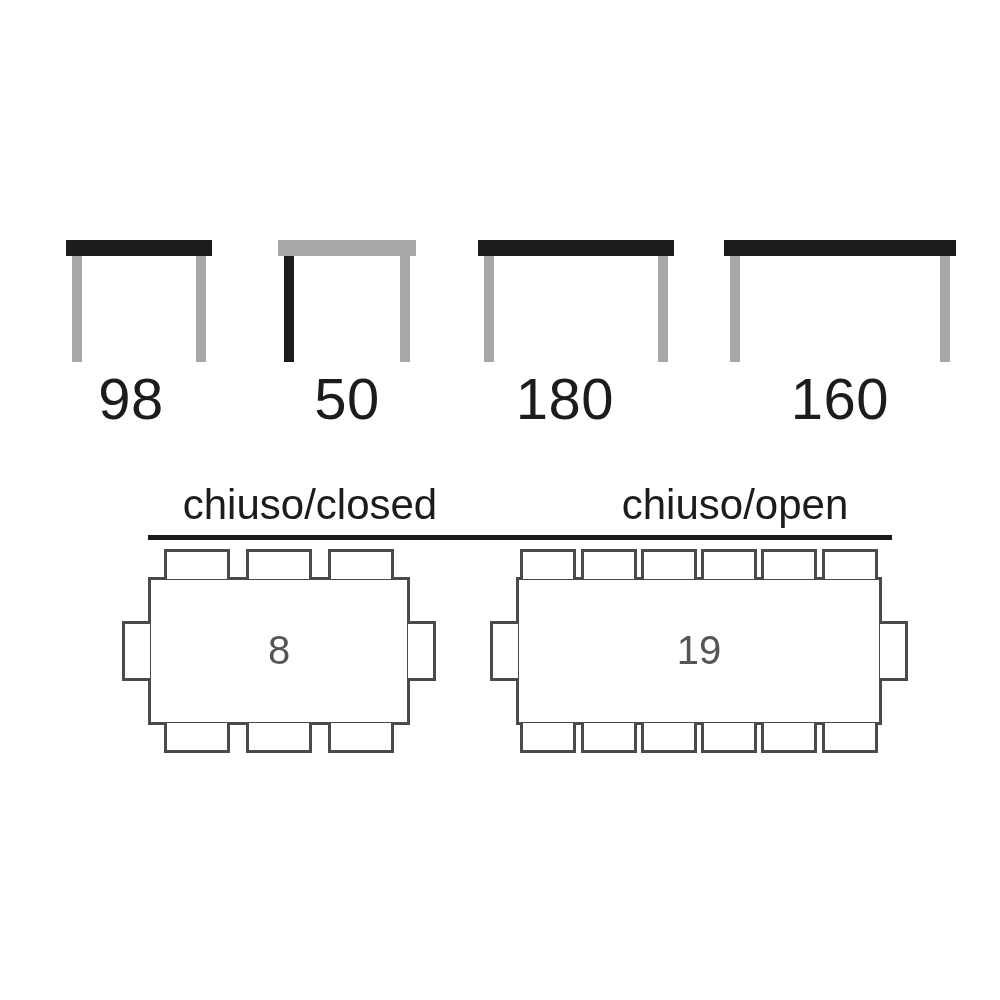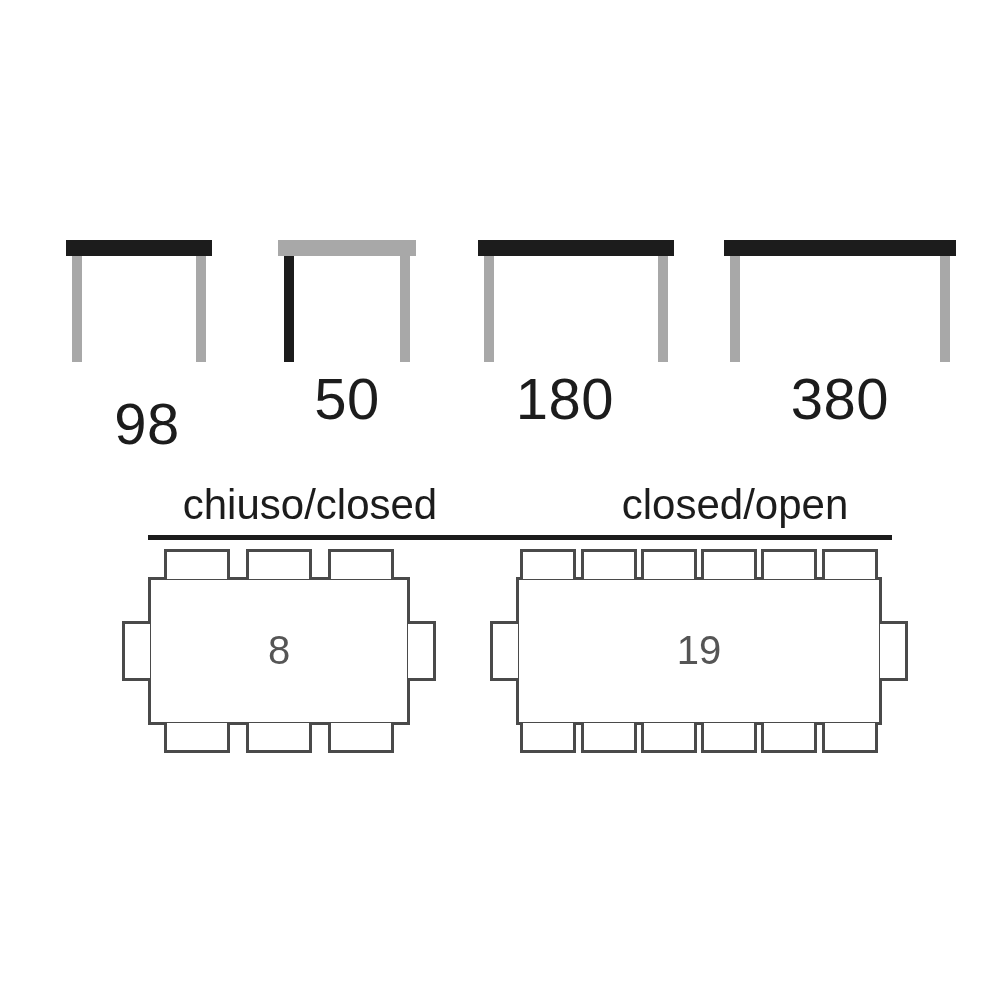--- a/index.html
+++ b/index.html
@@ -164,29 +164,29 @@
 
     <div class="table-elev" id="elev-3" style="left: 724px; top: 240px; width: 232px; height: 122px;">
       <div class="table-top" style="background: rgb(28, 28, 28);"></div>
       <div class="leg left" style="background: rgb(168, 168, 168); height: 106px;"></div>
       <div class="leg right" style="background: rgb(168, 168, 168); height: 106px;"></div>
     </div>
 
   </div>
 
   <div class="dim-row">
-    <div class="dim" id="dim-0" style="left: 74px; width: 146px; margin-top: 25px;">98</div>
+    <div class="dim" id="dim-0" style="left: 58px; width: 146px;">98</div>
     <div class="dim" id="dim-1" style="left: 278px; width: 138px;">50</div>
     <div class="dim" id="dim-2" style="left: 467px; width: 196px;">180</div>
-    <div class="dim" id="dim-3" style="left: 724px; width: 232px;">380</div>
+    <div class="dim" id="dim-3" style="left: 724px; width: 232px;">160</div>
   </div>
 
   <div class="caption-row">
     <div class="caption" id="cap-0" style="left: 110px; width: 400px;">chiuso/closed</div>
-    <div class="caption" id="cap-1" style="left: 545px; width: 380px;">closed/open</div>
+    <div class="caption" id="cap-1" style="left: 545px; width: 380px;">chiuso/open</div>
   </div>
 
   <div class="divider"></div>
 
   <div class="plan" id="plan-closed">
     <div class="plan-table" style="left: 148px; top: 577px; width: 262px; height: 148px;">
       <div class="plan-count" style="top: 48px;">8</div>
     </div>
   <div class="chair top" style="left: 164px; width: 66px; height: 30px; top: 549px;"></div>
       <div class="chair top" style="left: 246px; width: 66px; height: 30px; top: 549px;"></div>

